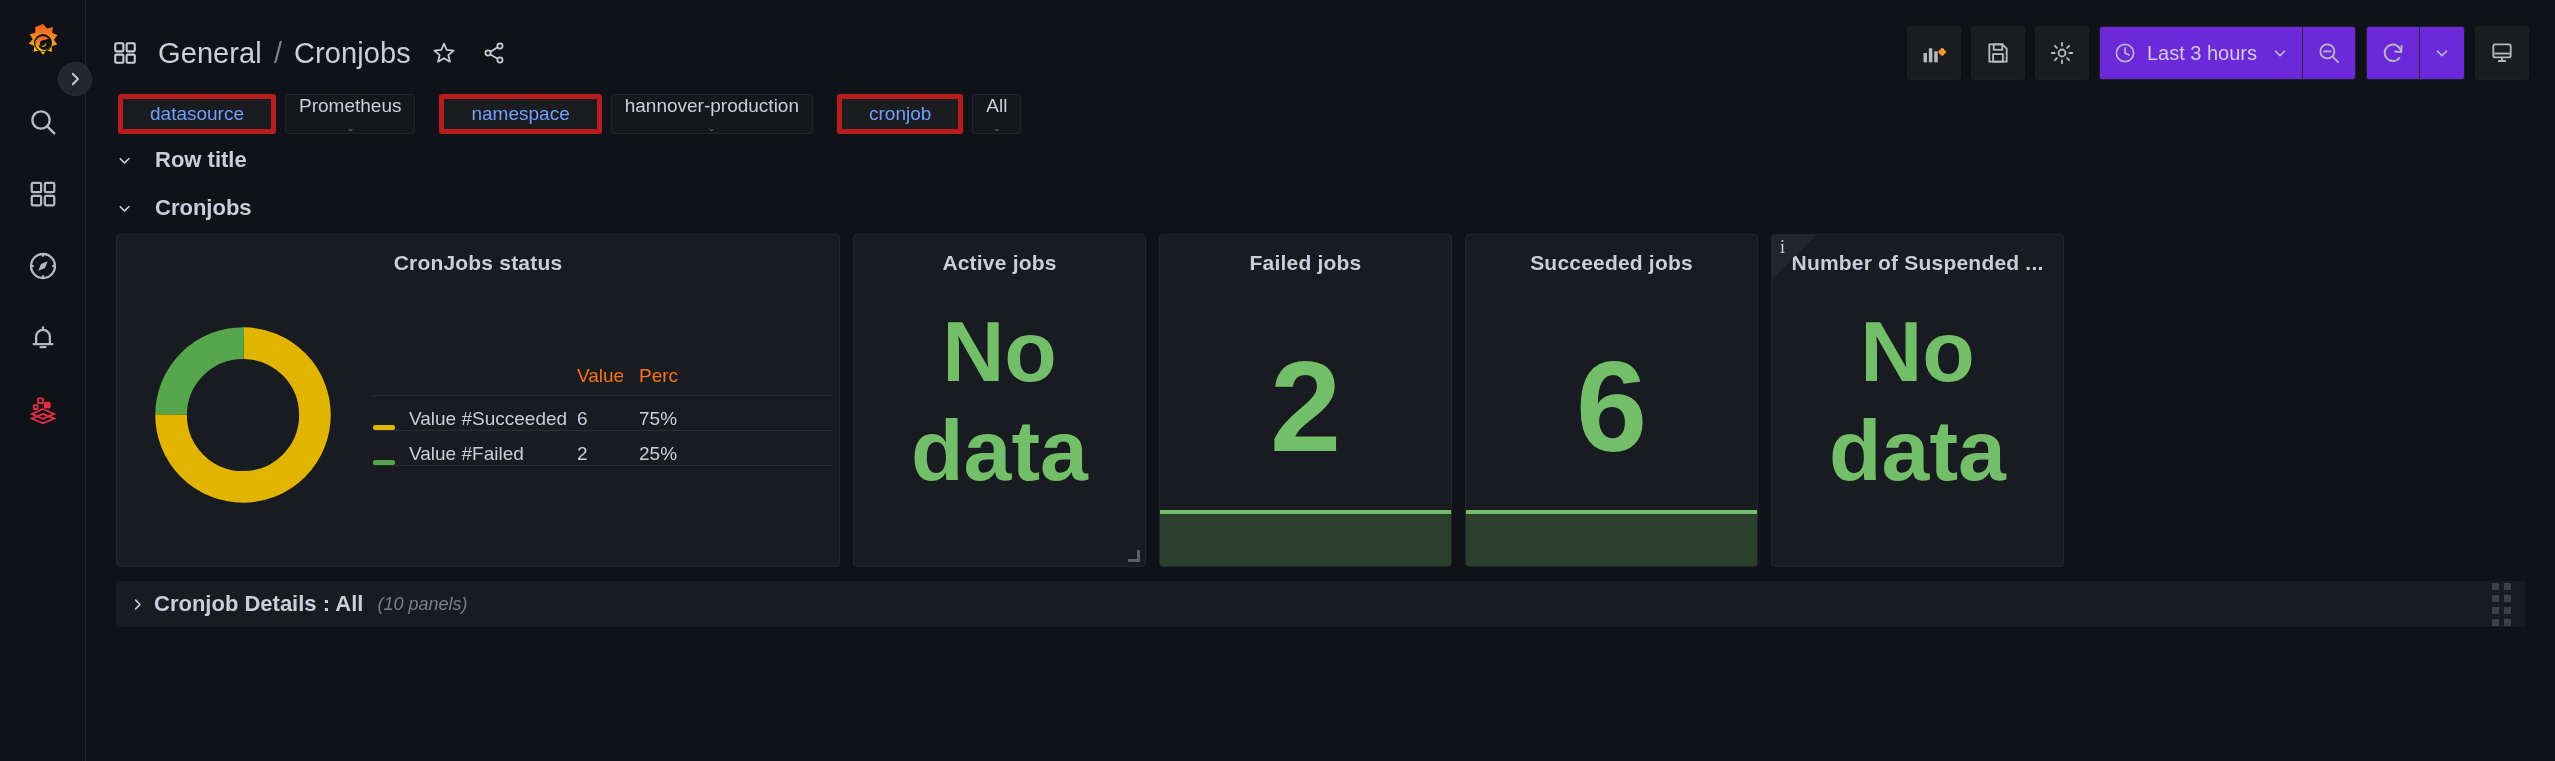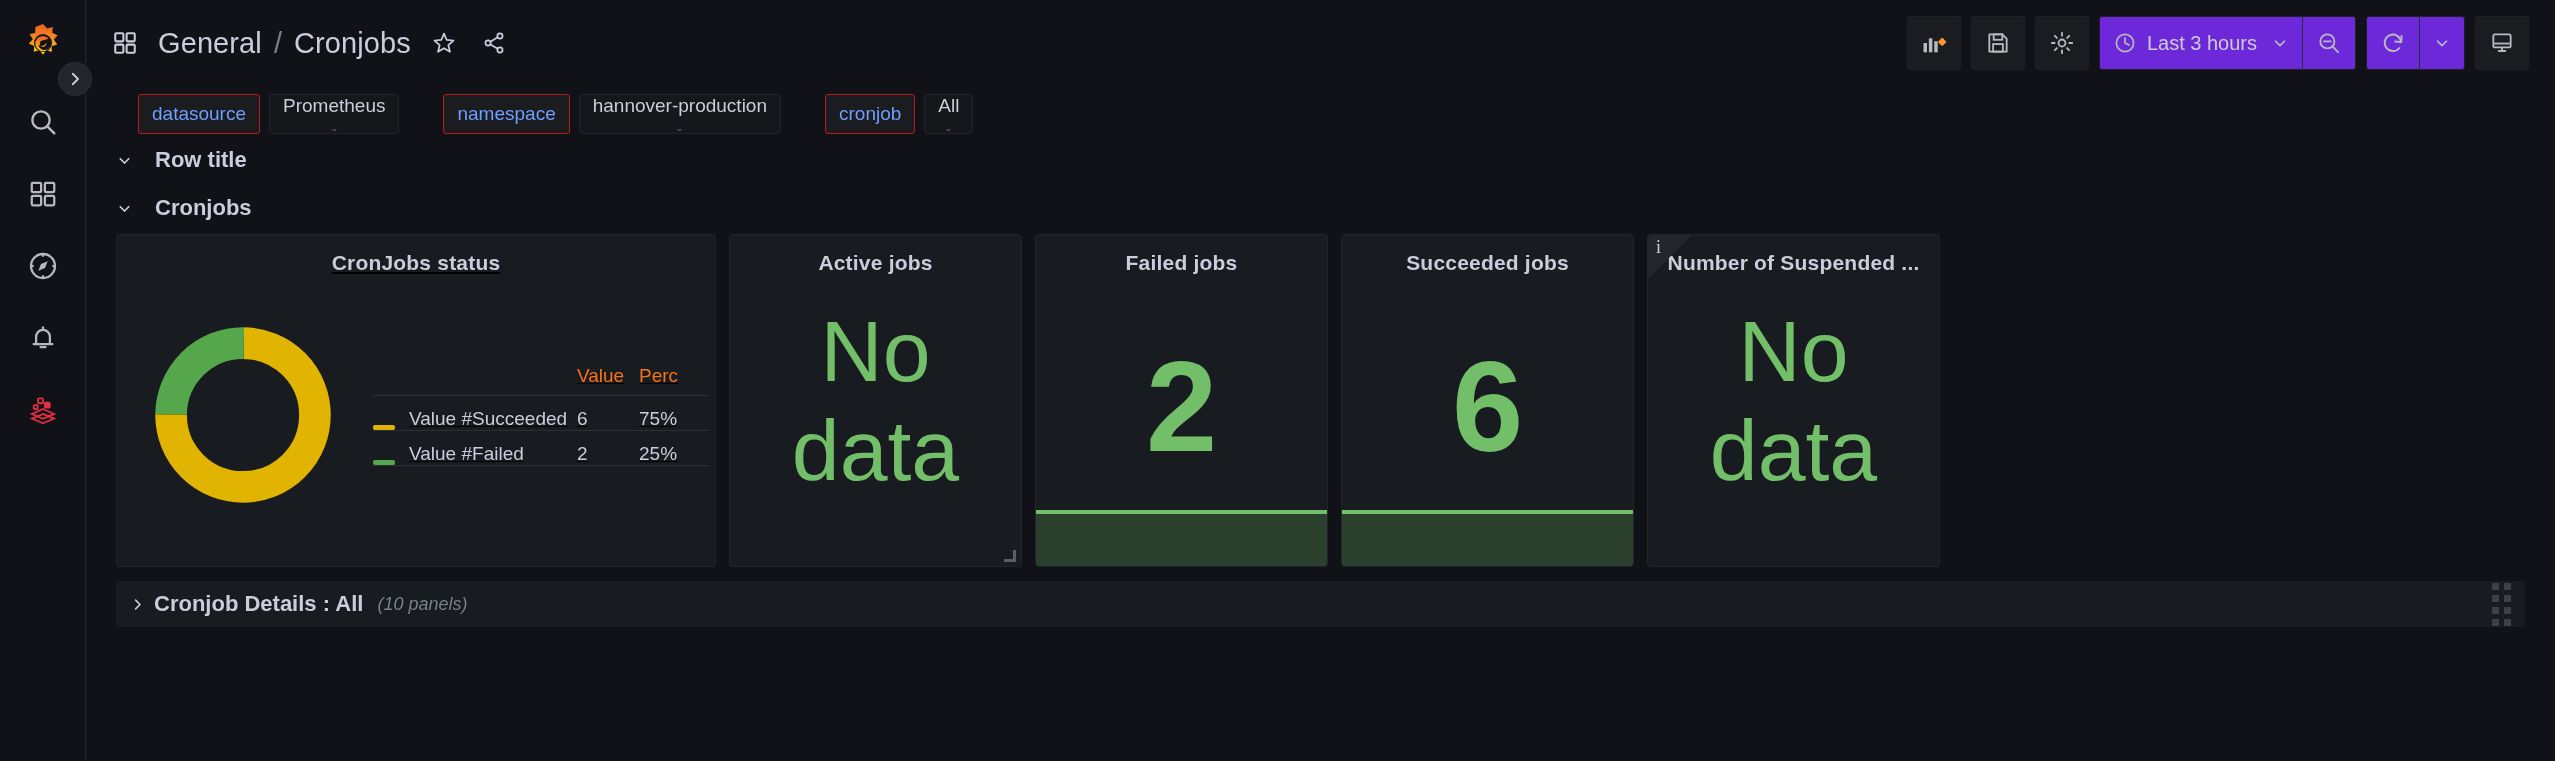--- a/index.html
+++ b/index.html
@@ -32,21 +32,21 @@
   #expand-toggle {
     position: absolute; left: 58px; top: 62px;
     width: 34px; height: 34px; border-radius: 50%;
     background: #24262b; border: 1px solid #2e3034;
     display: flex; align-items: center; justify-content: center;
     cursor: pointer; z-index: 30;
   }
 
   
   #topbar {
-    position: absolute; left: 86px; top: 0; right: 0; height: 86px;
+    position: absolute; left: 86px; top: 10px; right: 0; height: 86px;
     display: flex; align-items: center;
     padding: 0 26px 0 22px;
     background: #111217;
     gap: 37px;
   }
   #breadcrumb-wrap { display: flex; align-items: center; gap: 16px; }
   #breadcrumb { display: flex; align-items: center; gap: 12px; }
   .crumb-text {
     font-size: 29px; color: #ccccdc; letter-spacing: .1px;
   }
@@ -82,26 +82,25 @@
   .tb-group .divider { width: 1px; height: 54px; background: #2a2c31; }
   .time-text { font-size: 20px; color: #ccccdc; margin: 0 14px 0 10px; white-space: nowrap; }
 
   
   #submenu {
     position: absolute; left: 86px; top: 86px; right: 0; height: 56px;
     display: flex; align-items: center; padding-left: 32px; gap: 0;
   }
   .var-group { display: flex; align-items: stretch; margin-right: 24px; }
   .var-label {
-    background: #1b1c20; border: 1px solid #b91c1c;
+    background: #1b1c20; border: 5px solid #b91c1c;
     border-radius: 3px 0 0 3px;
     font-size: 19px; color: #6e9fff;
-    display: flex; align-items: center; padding: 0 13px; height: 40px;
+    display: flex; align-items: center; padding: 0 27px; height: 40px;
     white-space: nowrap;
-    margin-left: 20px;
   }
   .var-label.solo { border-radius: 3px; }
   .var-value {
     background: #16171b; border: 1px solid #22242a; border-left: none;
     border-radius: 0 3px 3px 0;
     font-size: 19px; color: #ccccdc;
     display: flex; align-items: center; gap: 10px;
     padding: 0 13px; height: 40px; cursor: pointer; white-space: nowrap; flex-direction: column;
   }
   .var-value.detached { border-left: 1px solid #22242a; border-radius: 3px; margin-left: 9px; }
@@ -129,21 +128,21 @@
   }
   .panel-title {
     text-align: center; font-size: 21px; font-weight: bold;
     color: #ccccdc; padding-top: 16px; letter-spacing: .2px;
     white-space: nowrap; overflow: hidden; text-overflow: ellipsis;
     padding-left: 18px; padding-right: 18px;
   }
   .no-data {
     position: absolute; left: 0; right: 0; top: 50%;
     transform: translateY(-50%);
-    text-align: center; font-size: 86px; font-weight: normal; color: #73bf69;
+    text-align: center; font-size: 86px; font-weight: bold; color: #73bf69;
   }
   .big-stat {
     position: absolute; left: 0; right: 0; top: 52%;
     transform: translateY(-50%);
     text-align: center; font-size: 128px; font-weight: bold; color: #73bf69;
     line-height: 1;
   }
   .sparkline {
     position: absolute; left: 0; right: 0; bottom: 0; height: 56px;
     background: #2a3f2c;
@@ -406,21 +405,21 @@
 
   <div class="row-header" style="margin-top:12px;">
     <svg width="17" height="17" viewBox="0 0 24 24" fill="none" stroke="#ccccdc" stroke-width="2.4">
       <polyline points="6,9.5 12,15.5 18,9.5" stroke-linecap="round" stroke-linejoin="round"></polyline>
     </svg>
     <span class="row-title">Cronjobs</span>
   </div>
 
   <div class="panel-row">
 
-    <div class="panel" style="width:600px;text-decoration:underline;">
+    <div class="panel" style="width:724px;">
       <div class="panel-title">CronJobs status</div>
       <div class="donut-body">
         <div class="donut-wrap">
           <svg width="190" height="190" viewBox="0 0 42 42">
 
             <circle cx="21" cy="21" r="15.9" fill="transparent" stroke="#e0b400" stroke-width="7" stroke-dasharray="75 25" stroke-dashoffset="25"></circle>
 
             <circle cx="21" cy="21" r="15.9" fill="transparent" stroke="#56a64b" stroke-width="7" stroke-dasharray="25 75" stroke-dashoffset="50"></circle>
           </svg>
         </div>

